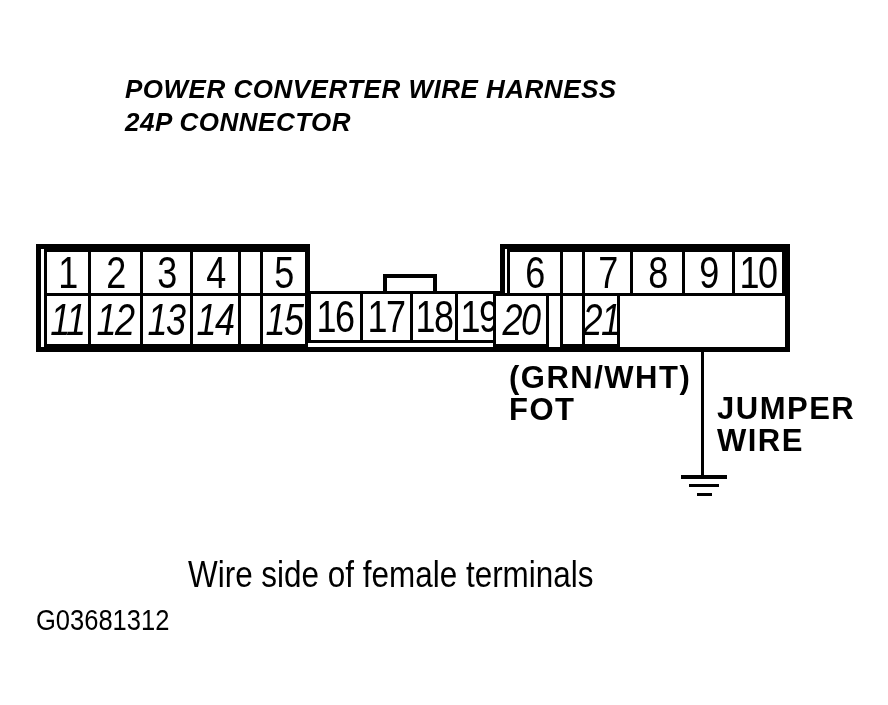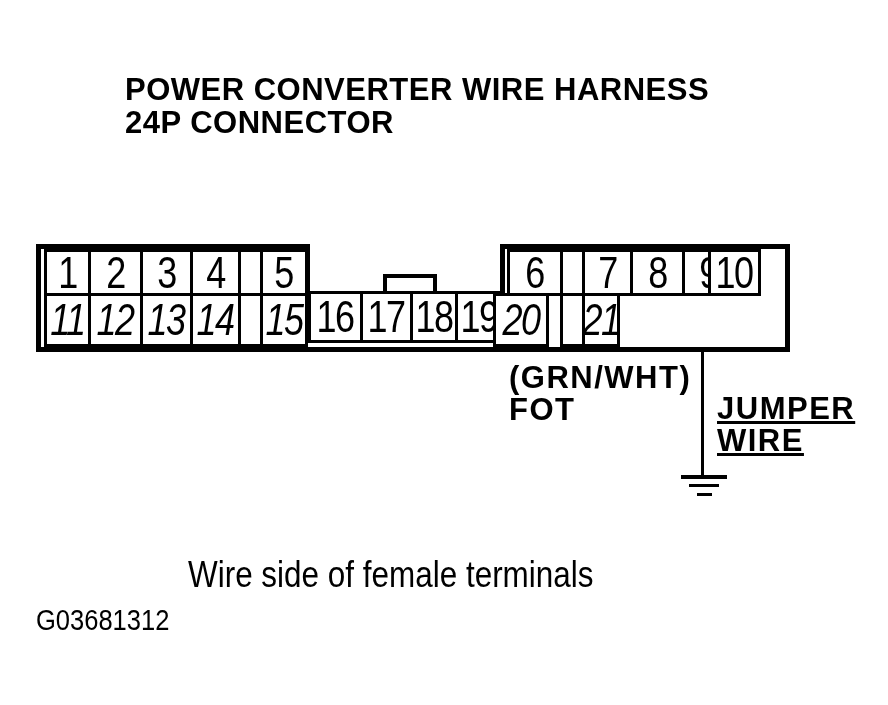--- a/index.html
+++ b/index.html
@@ -3,22 +3,23 @@
 <meta charset="utf-8">
 <style>
   * { margin:0; padding:0; box-sizing:border-box; }
   html,body { background:#ffffff; }
   body {
     position:relative; width:888px; height:705px; overflow:hidden;
     font-family:"Liberation Sans", sans-serif; color:#000;
   }
   .title {
     position:absolute; left:125px; top:73px;
-    font-size:31px; font-weight:bold; line-height:33px; letter-spacing:0.5px;
+    font-size:26px; font-weight:bold; line-height:33px; letter-spacing:0.5px;
     white-space:nowrap;
+    font-style:italic;
   }
   
   .connector { position:absolute; left:36px; top:244px; width:754px; height:108px; }
   .section { position:absolute; border:5px solid #000; background:#fff; }
   .sec-left  { left:0;   top:0;    width:274px; height:108px; }
   .sec-mid   { left:269px; top:49px; width:200px; height:59px; border-left:none; border-right:none; }
   .sec-right { left:464px; top:0;  width:290px; height:108px; }
   .bump { position:absolute; left:347px; top:30px; width:54px; height:24px;
           border:4px solid #000; border-bottom:none; background:#fff; }
   .cell {
@@ -37,21 +38,21 @@
   .gnd-line { position:absolute; background:#000; }
   .gnd-1 { left:681px; top:475px; width:46px; height:4px; }
   .gnd-2 { left:689px; top:484px; width:30px; height:3px; }
   .gnd-3 { left:697px; top:493px; width:15px; height:3px; }
   
   .wire-label {
     position:absolute; font-size:31px; font-weight:bold; line-height:32px;
     letter-spacing:1.5px; white-space:nowrap;
   }
   .fot-label    { left:509px; top:362px; }
-  .jumper-label { left:717px; top:393px;text-decoration:underline; }
+  .jumper-label { left:717px; top:393px; }
   .caption {
     position:absolute; left:188px; top:554px; font-size:37px;
     transform:scaleX(0.85); transform-origin:left top; white-space:nowrap;
   }
   .figure-id {
     position:absolute; left:36px; top:604px; font-size:29px;
     transform:scaleX(0.88); transform-origin:left top; white-space:nowrap;
   }
 </style>
 </head>
@@ -90,21 +91,21 @@
   <div class="cell rt" style="left:524px;width:25px"></div>
   <div class="cell rt" style="left:546px;width:51px">
       <span class="num">7</span>
     </div>
   <div class="cell rt" style="left:594px;width:55px">
       <span class="num">8</span>
     </div>
   <div class="cell rt" style="left:646px;width:53px">
       <span class="num">9</span>
     </div>
-  <div class="cell rt" style="left:672px;width:53px">
+  <div class="cell rt" style="left:696px;width:53px">
       <span class="num">10</span>
     </div>
 
   <div class="cell rb" style="left:8px;width:47px">
       <span class="num">11</span>
     </div>
   <div class="cell rb" style="left:52px;width:55px">
       <span class="num">12</span>
     </div>
   <div class="cell rb" style="left:104px;width:53px">

